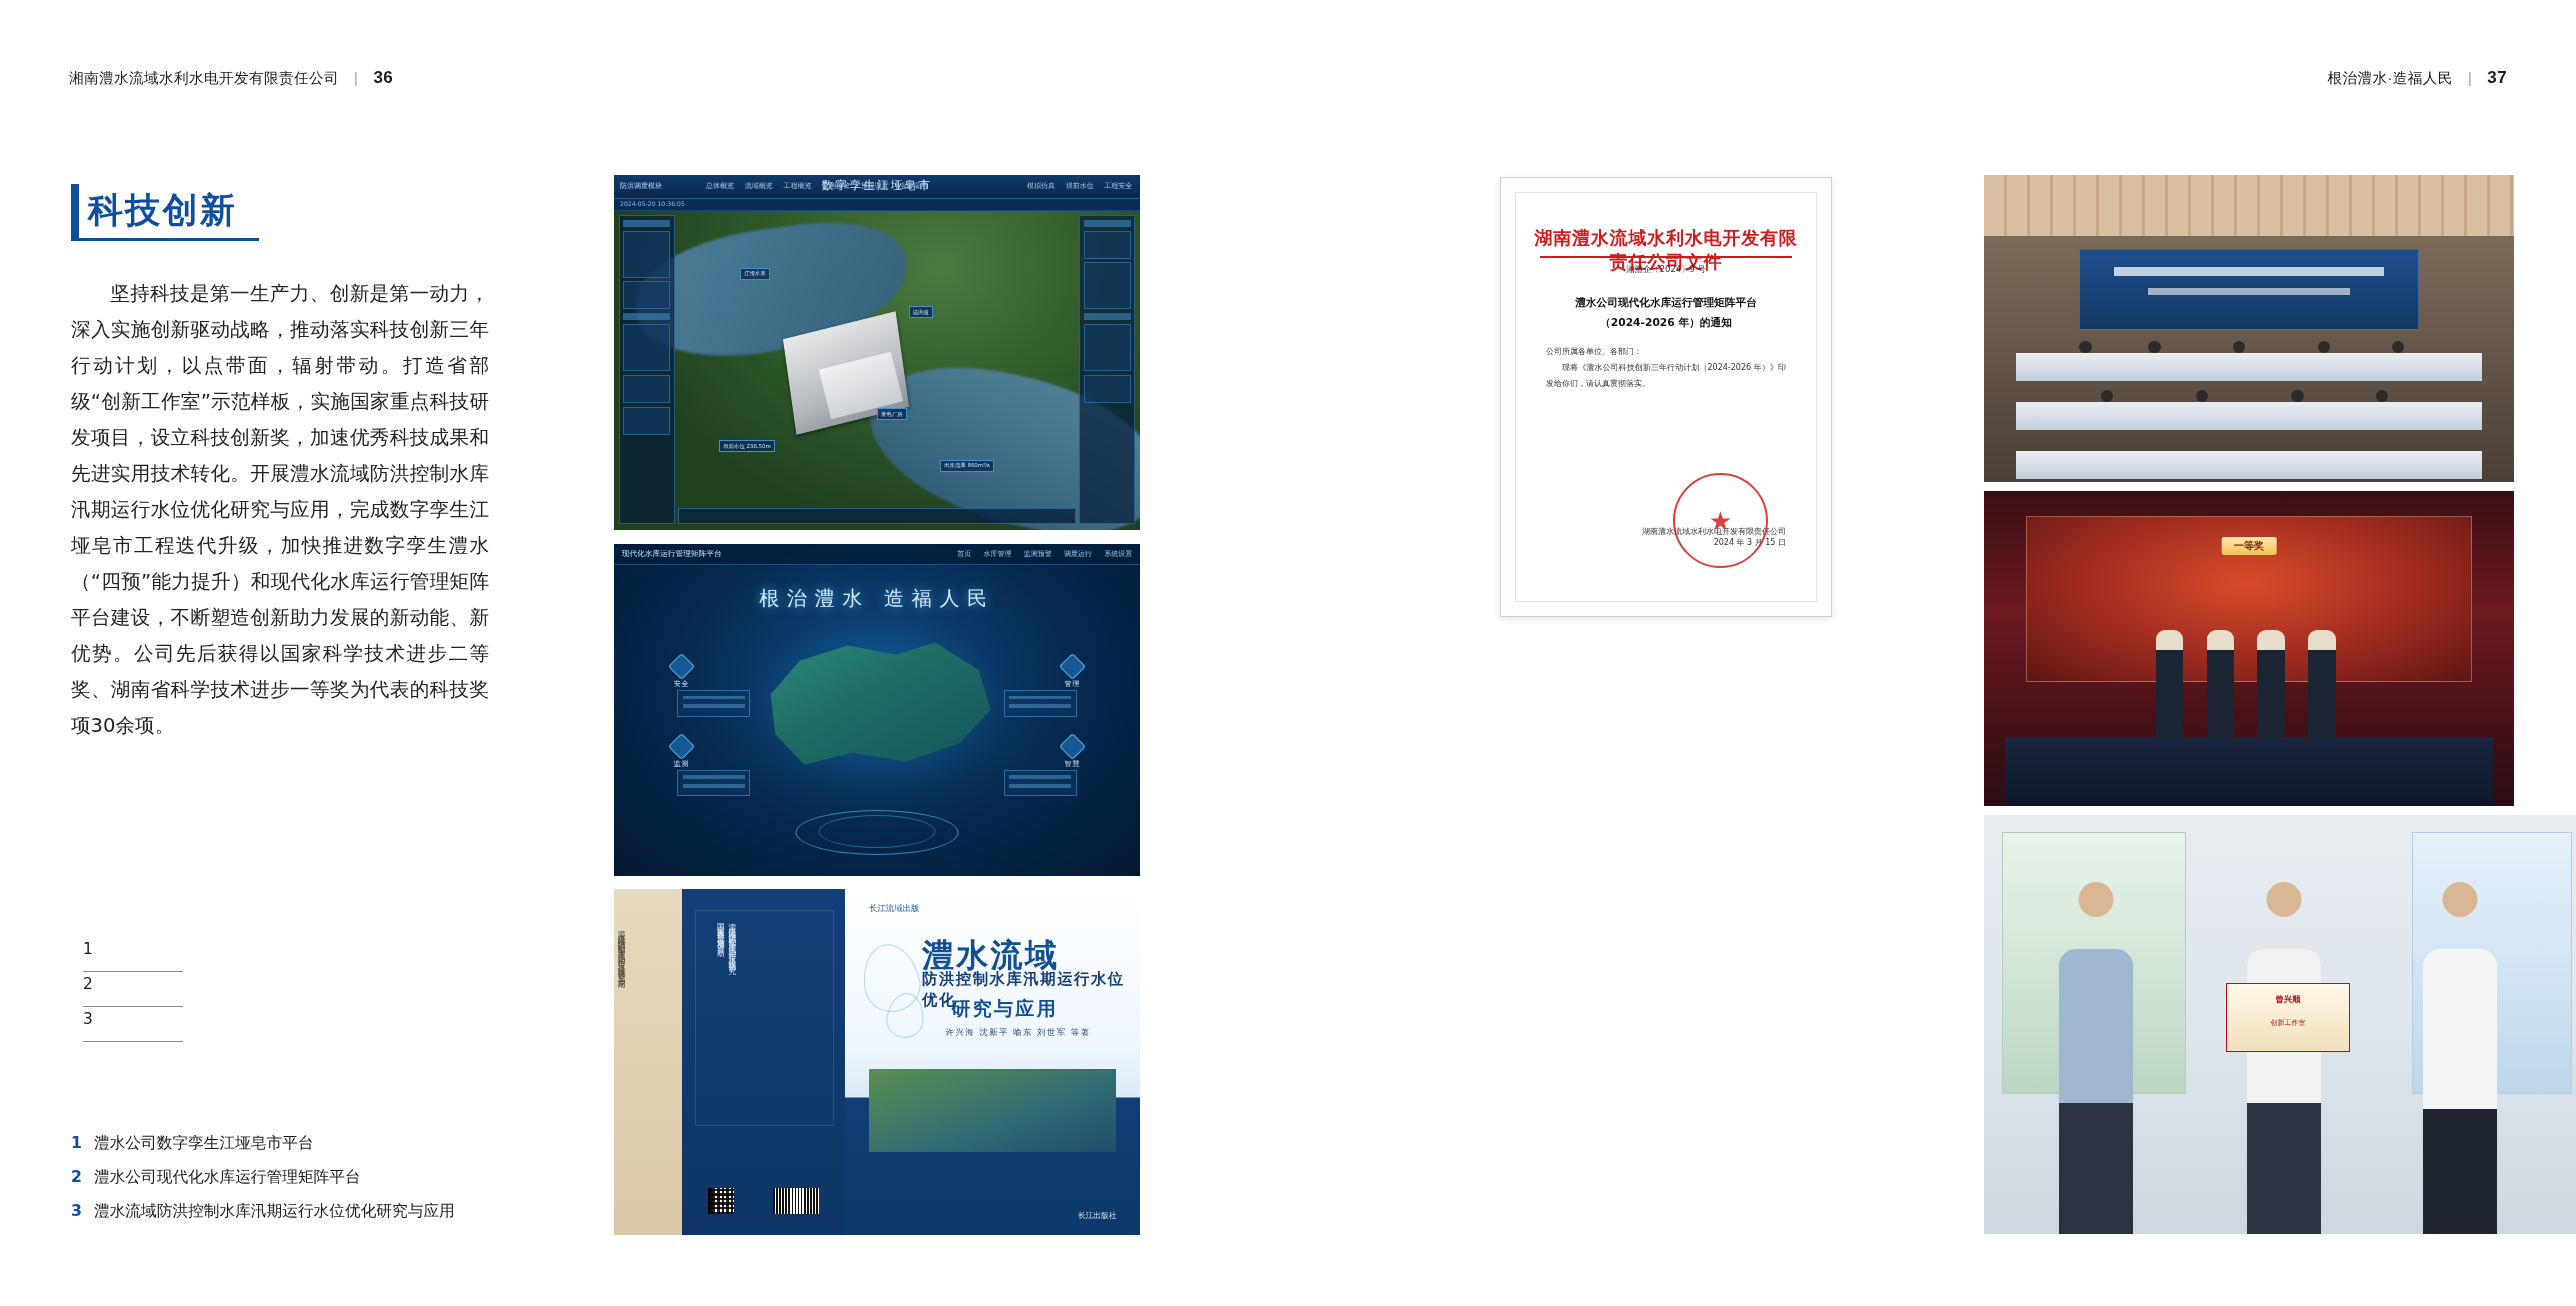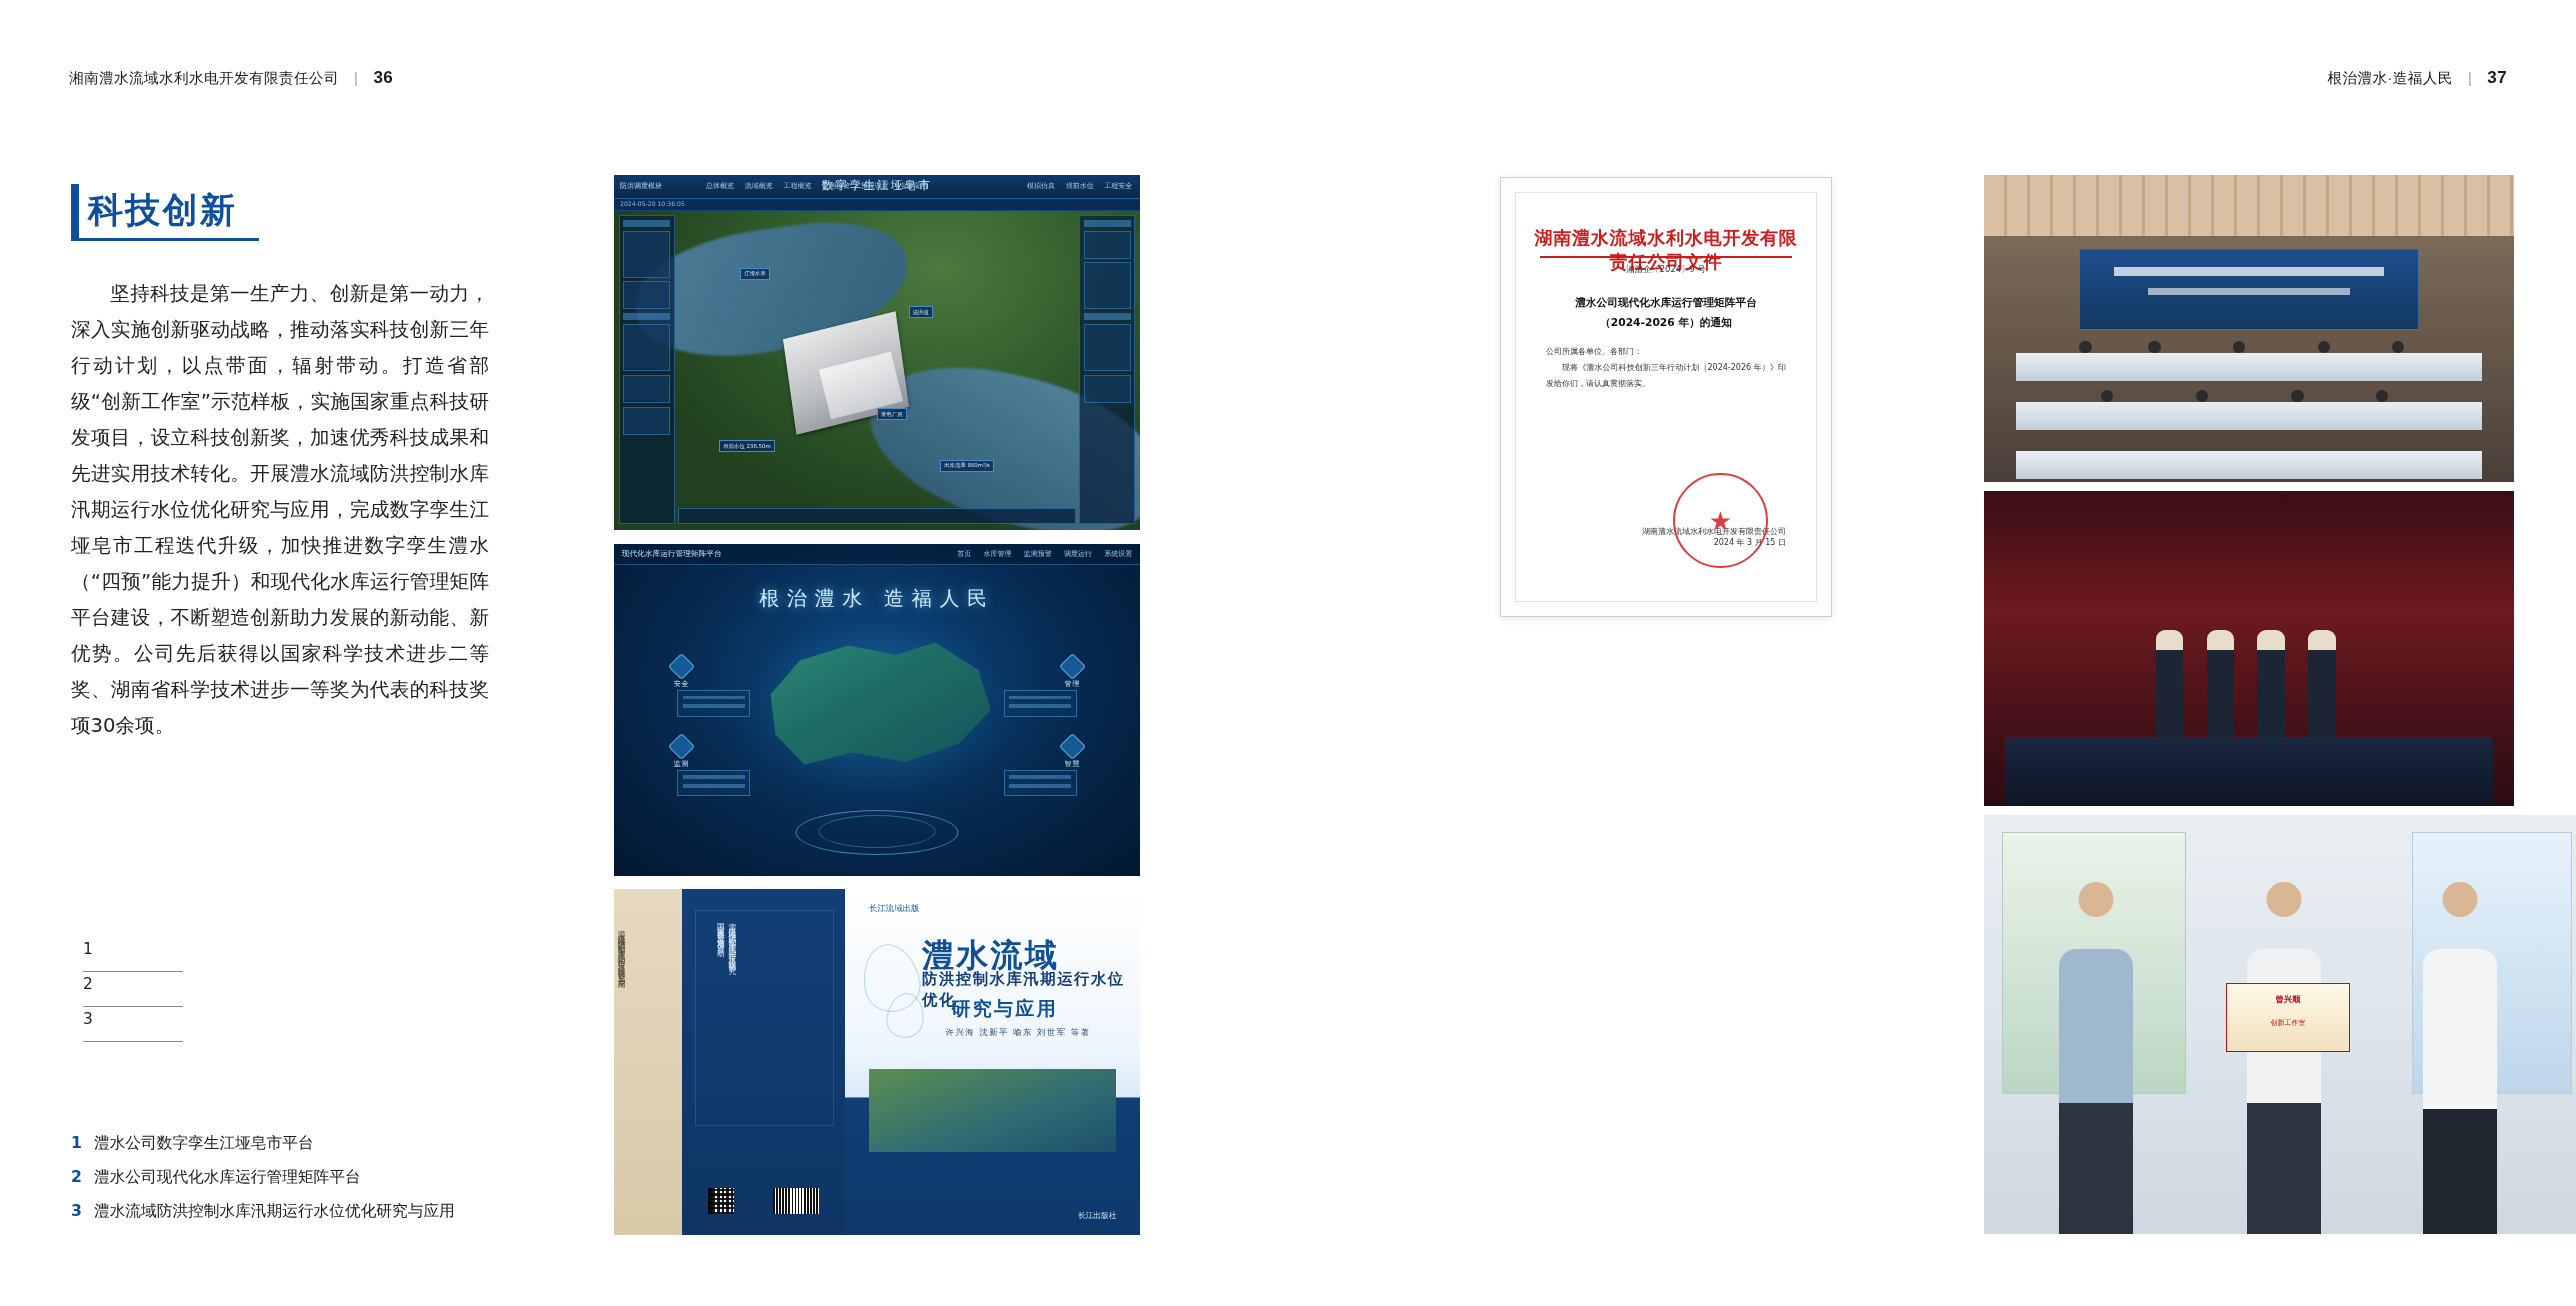--- a/index.html
+++ b/index.html
@@ -751,20 +751,23 @@
       <div class="head" style="left:47%; top:54%;"></div>
       <div class="head" style="left:63%; top:54%;"></div>
       <div class="head" style="left:77%; top:54%;"></div>
       <div class="head" style="left:22%; top:70%;"></div>
       <div class="head" style="left:40%; top:70%;"></div>
       <div class="head" style="left:58%; top:70%;"></div>
       <div class="head" style="left:74%; top:70%;"></div>
     </div>
 
     <div class="ph phB" style="left:696px; top:491px; width:530px; height:315px;">
+      <div class="screen">
+        <div class="badge">一等奖</div>
+      </div>
       <div class="people">
         <div class="person" style="left:6%;"></div>
         <div class="person" style="left:30%;"></div>
         <div class="person" style="left:54%;"></div>
         <div class="person" style="left:78%;"></div>
       </div>
       <div class="podiums"></div>
     </div>
 
     <div class="ph phC" style="left:696px; top:815px; width:606px; height:419px;">

